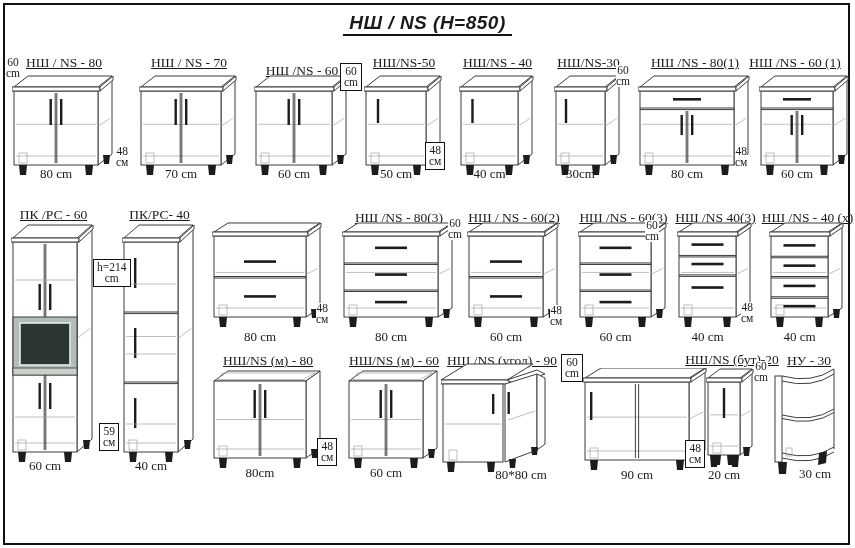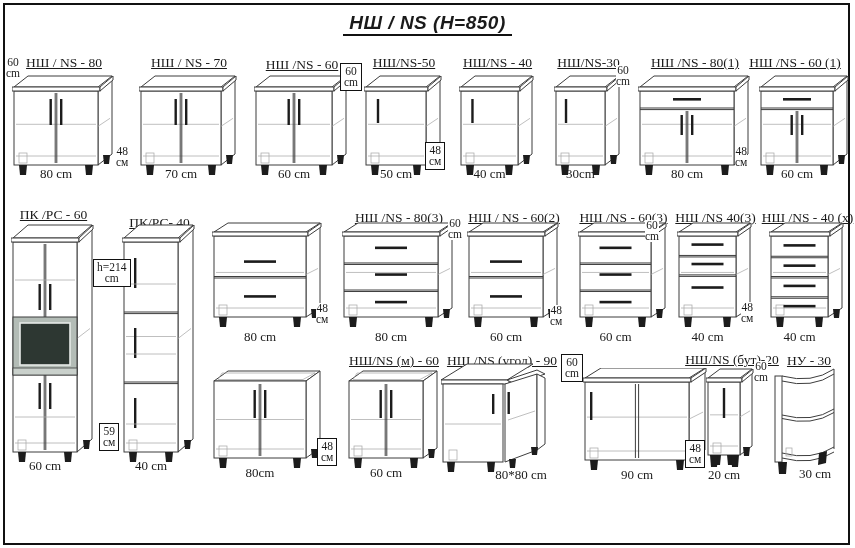--- a/index.html
+++ b/index.html
@@ -63,21 +63,21 @@
         <rect x="7" y="81" width="8" height="10" class="t"></rect>
         <polygon points="7,93 15,93 14,103 8,103" class="b"></polygon>
         <polygon points="69,93 77,93 76,103 70,103" class="b"></polygon>
         <polygon points="87,83 94,83 93,92 88,92" class="b"></polygon>
         <line x1="41.2" y1="21" x2="41.2" y2="91" class="s"></line>
         <line x1="42.8" y1="21" x2="42.8" y2="91" class="s"></line>
         <rect x="35.5" y="27" width="2.4" height="26" class="b"></rect>
         <rect x="46" y="27" width="2.4" height="26" class="b"></rect>
       </svg></div>
     <div class="cabdim" style="left: 141px; top: 167px; width: 80px;">70 cm</div>
-    <div class="cablabel" style="left: 246px; top: 57px; width: 112px;">НШ /NS - 60</div>
+    <div class="cablabel" style="left: 246px; top: 63px; width: 112px;">НШ /NS - 60</div>
     <div class="cabsvg" style="left: 254px; top: 72px;"><svg width="96" height="104" viewBox="0 0 96 104">
         <polygon points="2,15 78,15 92,4 16,4" class="f"></polygon>
         <polygon points="78,19 92,8 92,82 78,93" class="f"></polygon>
         <rect x="2" y="19" width="76" height="74" class="f"></rect>
         <rect x="0" y="15" width="80" height="4" class="f"></rect>
         <polygon points="80,15 93,4 93,8 80,19" class="f"></polygon>
         <line x1="4" y1="52.300000000000004" x2="76" y2="52.300000000000004" class="t"></line>
         <line x1="78" y1="54.300000000000004" x2="90" y2="46.300000000000004" class="t"></line>
         <line x1="4" y1="84" x2="76" y2="84" class="t"></line>
         <rect x="7" y="81" width="8" height="10" class="t"></rect>
@@ -209,21 +209,21 @@
         <rect x="2" y="95" width="64" height="58" class="nf"></rect>
         <rect x="9" y="101" width="50" height="42" class="ns2"></rect>
         <rect x="2" y="146" width="64" height="7" class="nb"></rect>
         <line x1="33.2" y1="153" x2="33.2" y2="228" class="s"></line>
         <line x1="34.8" y1="153" x2="34.8" y2="228" class="s"></line>
         <rect x="27.5" y="161" width="2.4" height="26" class="b"></rect>
         <rect x="38" y="161" width="2.4" height="26" class="b"></rect>
         <line x1="4" y1="195" x2="64" y2="195" class="t"></line>
       </svg></div>
     <div class="cabdim" style="left: 13px; top: 459px; width: 64px;">60 cm</div>
-    <div class="cablabel" style="left: 114px; top: 207px; width: 91px; margin-top: 8px;">ПК/РС- 40</div>
+    <div class="cablabel" style="left: 114px; top: 207px; width: 91px;">ПК/РС- 40</div>
     <div class="cabsvg" style="left: 122px; top: 222px;"><svg width="75" height="241" viewBox="0 0 75 241">
         <polygon points="2,16 56,16 71,3 17,3" class="f"></polygon>
         <polygon points="56,20 71,7 71,217 56,230" class="f"></polygon>
         <rect x="2" y="20" width="54" height="210" class="f"></rect>
         <rect x="0" y="16" width="58" height="4" class="f"></rect>
         <polygon points="58,16 72,3 72,7 58,20" class="f"></polygon>
         <line x1="4" y1="114.5" x2="54" y2="114.5" class="t"></line>
         <line x1="56" y1="116.5" x2="69" y2="106.5" class="t"></line>
         <line x1="4" y1="221" x2="54" y2="221" class="t"></line>
         <rect x="7" y="218" width="8" height="10" class="t"></rect>
@@ -369,20 +369,21 @@
         <line x1="2" y1="54.5" x2="59" y2="54.5" class="s"></line>
         <line x1="2" y1="56" x2="59" y2="56" class="s"></line>
         <line x1="2" y1="74.75" x2="59" y2="74.75" class="s"></line>
         <line x1="2" y1="76.25" x2="59" y2="76.25" class="s"></line>
         <rect x="14.5" y="22.1" width="32" height="2.6" class="b"></rect>
         <rect x="14.5" y="42.349999999999994" width="32" height="2.6" class="b"></rect>
         <rect x="14.5" y="62.6" width="32" height="2.6" class="b"></rect>
         <rect x="14.5" y="82.85" width="32" height="2.6" class="b"></rect>
       </svg></div>
     <div class="cabdim" style="left: 771px; top: 330px; width: 57px;">40 cm</div>
+    <div class="cablabel" style="left: 204px; top: 353px; width: 128px;">НШ/NS (м) - 80</div>
     <div class="cabsvg" style="left: 212px; top: 368px;"><svg width="112" height="102" viewBox="0 0 112 102">
         <polygon points="2,13 94,13 108,3 16,3" class="f"></polygon>
         <polygon points="6,11.5 91,11.5 103,5 10,5" class="t"></polygon>
         <polygon points="94,13 108,3 108,80 94,90" class="f"></polygon>
         <rect x="2" y="13" width="92" height="77" class="f"></rect>
         <line x1="4" y1="51.5" x2="92" y2="51.5" class="t"></line>
         <line x1="4" y1="81" x2="92" y2="81" class="t"></line>
         <rect x="7" y="78" width="8" height="10" class="t"></rect>
         <line x1="47.2" y1="16" x2="47.2" y2="88" class="s"></line>
         <line x1="48.8" y1="16" x2="48.8" y2="88" class="s"></line>

